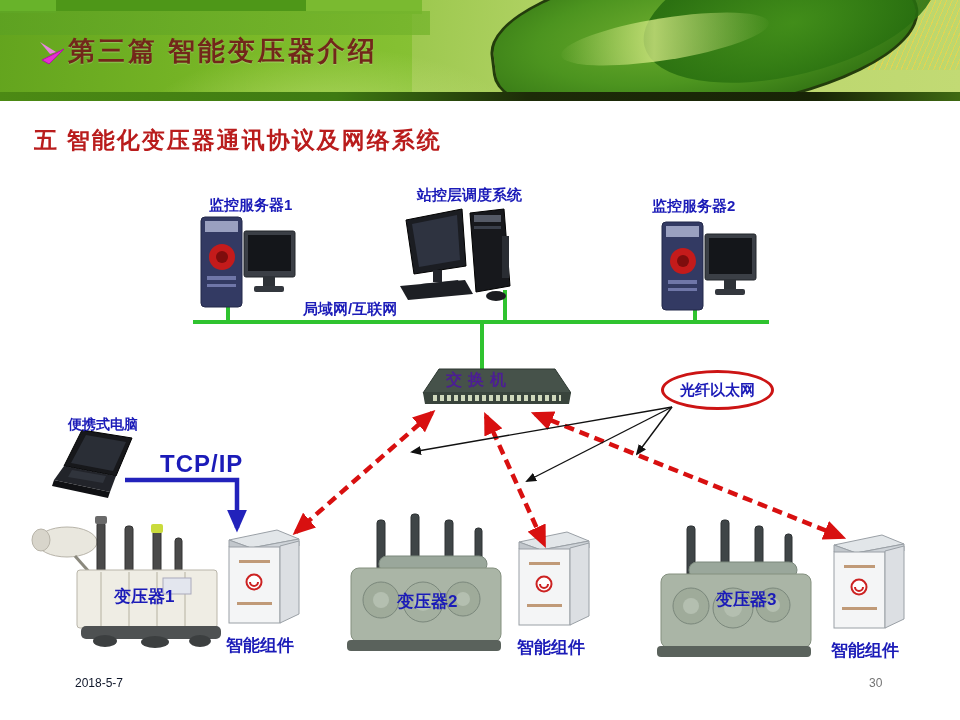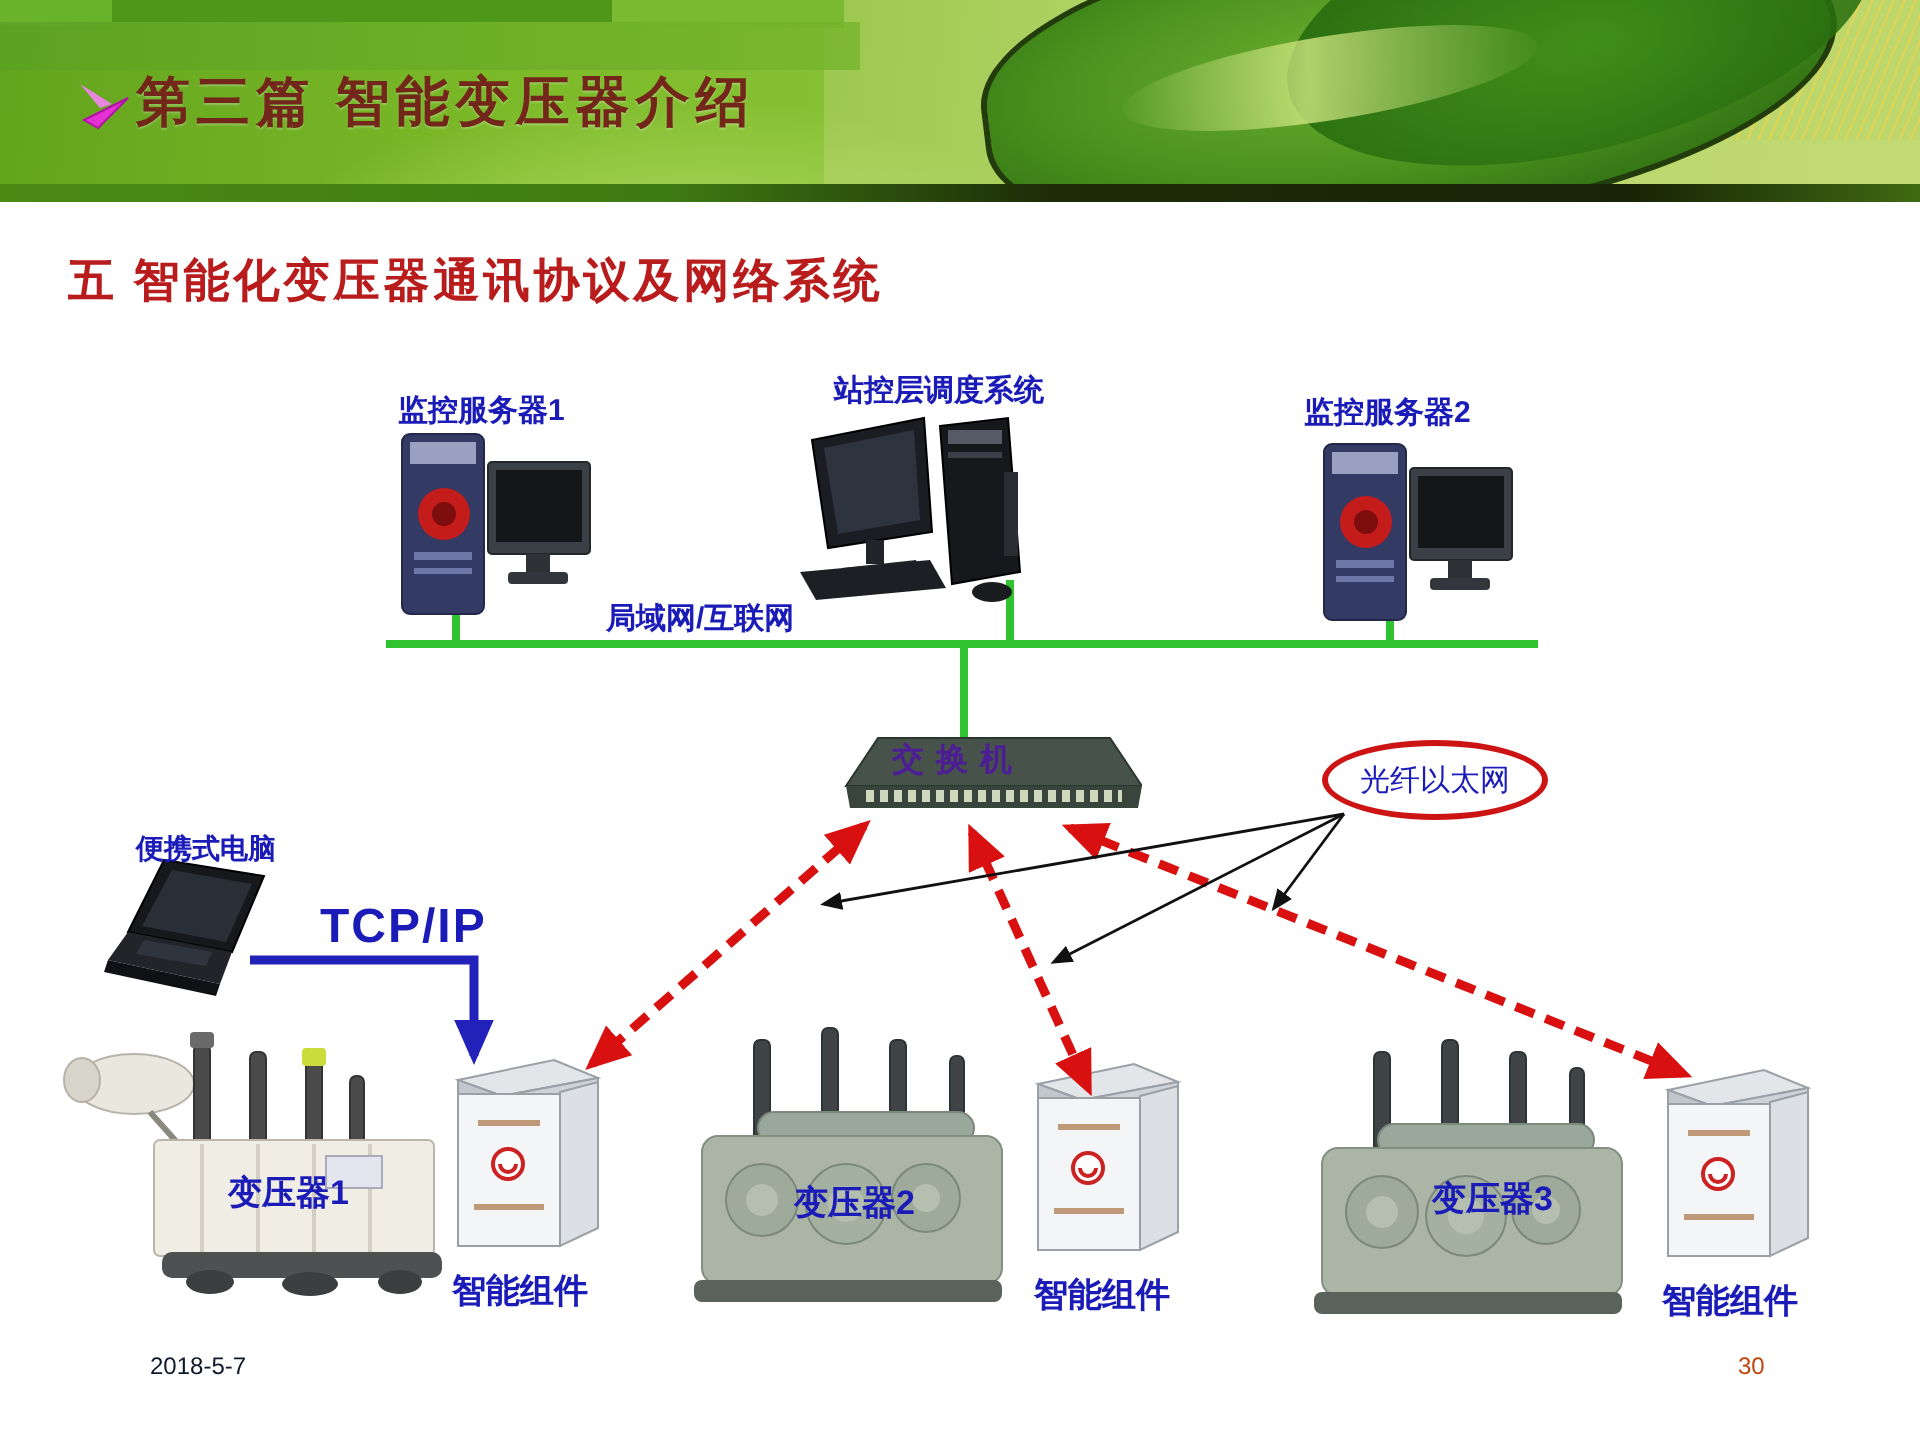--- a/index.html
+++ b/index.html
@@ -30,31 +30,31 @@
   .section-title { position:absolute; left:34px; top:125px; font-family:"Liberation Serif", serif; font-size:23px; font-weight:600; letter-spacing:2px; color:#b91c1c; }
 
   
   .lbl { position:absolute; color:#1b1bb8; font-weight:bold; white-space:nowrap; z-index:5; }
   .lbl-sm { font-size:14px; }
   .lbl-md { font-size:15px; }
   .lbl-lg { font-size:17px; }
   .tcpip { font-size:24px; letter-spacing:1px; }
   .switch-lbl { color:#4c1d95; font-size:16px; letter-spacing:6px; z-index:6; }
   .oval { position:absolute; left:661px; top:370px; width:113px; height:40px; background:#fff; border:3px solid #cc1414; border-radius:50%; display:flex; align-items:center; justify-content:center; z-index:6; }
-  .oval span { color:#1b1bb8; font-weight:normal; font-size:15px; }
+  .oval span { color:#1b1bb8; font-weight:bold; font-size:15px; }
 
   
   .underlay, .overlay { position:absolute; left:0; top:0; width:960px; height:720px; }
   .underlay { z-index:1; }
   .device { position:absolute; z-index:2; }
   .overlay { z-index:3; pointer-events:none; }
 
   
   .footer-date { position:absolute; left:75px; top:676px; font-size:12px; color:#0f172a; z-index:5; }
-  .footer-page { position:absolute; left:869px; top:676px; font-size:12px; color:#c2410c; z-index:5; }
+  .footer-page { position:absolute; left:869px; top:676px; font-size:12px; color:#737373; z-index:5; }
 </style>
 </head>
 <body>
 
 <div class="slide">
 
   <div class="header">
     <div class="leafzone"></div>
     <div class="fanlines"></div>
     <div class="leaf1"></div>
@@ -276,21 +276,21 @@
     <line x1="486" y1="416" x2="544" y2="544" stroke="#d81010" stroke-width="4.5" stroke-dasharray="10 6" marker-start="url(#redArr)" marker-end="url(#redArr)"></line>
     <line x1="535" y1="414" x2="842" y2="537" stroke="#d81010" stroke-width="4.5" stroke-dasharray="10 6" marker-start="url(#redArr)" marker-end="url(#redArr)"></line>
 
     <line x1="672" y1="407" x2="412" y2="452" stroke="#111" stroke-width="1.4" marker-end="url(#blkArr)"></line>
     <line x1="672" y1="407" x2="527" y2="481" stroke="#111" stroke-width="1.4" marker-end="url(#blkArr)"></line>
     <line x1="672" y1="407" x2="637" y2="454" stroke="#111" stroke-width="1.4" marker-end="url(#blkArr)"></line>
 
     <polyline points="125,480 237,480 237,528" fill="none" stroke="#2222bb" stroke-width="4.5" marker-end="url(#bluArr)"></polyline>
   </svg>
 
-  <div class="lbl lbl-md" style="left:199px; top:196px;">监控服务器1</div>
+  <div class="lbl lbl-md" style="left:209px; top:196px;">监控服务器1</div>
   <div class="lbl lbl-md" style="left:417px; top:186px;">站控层调度系统</div>
   <div class="lbl lbl-md" style="left:652px; top:197px;">监控服务器2</div>
   <div class="lbl lbl-md" style="left:303px; top:300px;">局域网/互联网</div>
   <div class="lbl lbl-sm" style="left:68px; top:416px;">便携式电脑</div>
   <div class="lbl tcpip" style="left:160px; top:450px;">TCP/IP</div>
   <div class="lbl lbl-lg" style="left:114px; top:585px;">变压器1</div>
   <div class="lbl lbl-lg" style="left:397px; top:590px;">变压器2</div>
   <div class="lbl lbl-lg" style="left:716px; top:588px;">变压器3</div>
   <div class="lbl lbl-lg" style="left:226px; top:634px;">智能组件</div>
   <div class="lbl lbl-lg" style="left:517px; top:636px;">智能组件</div>

